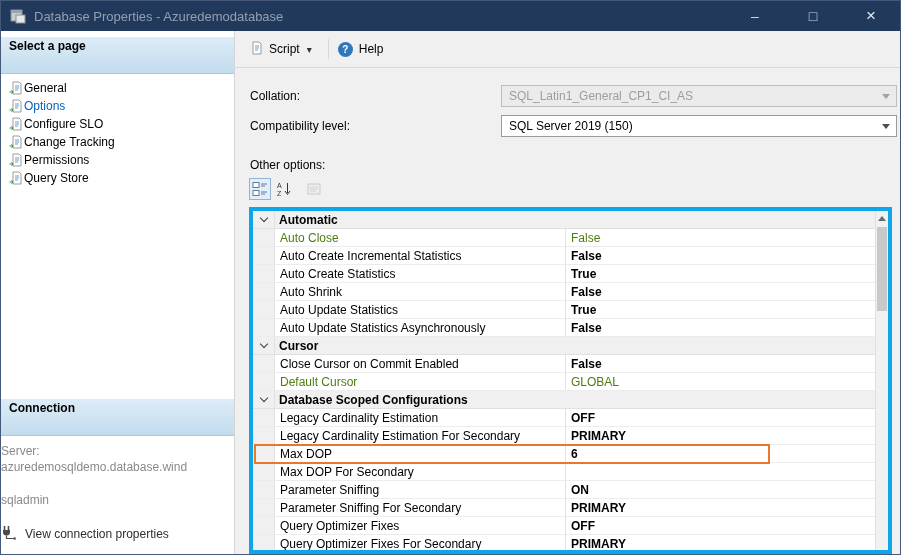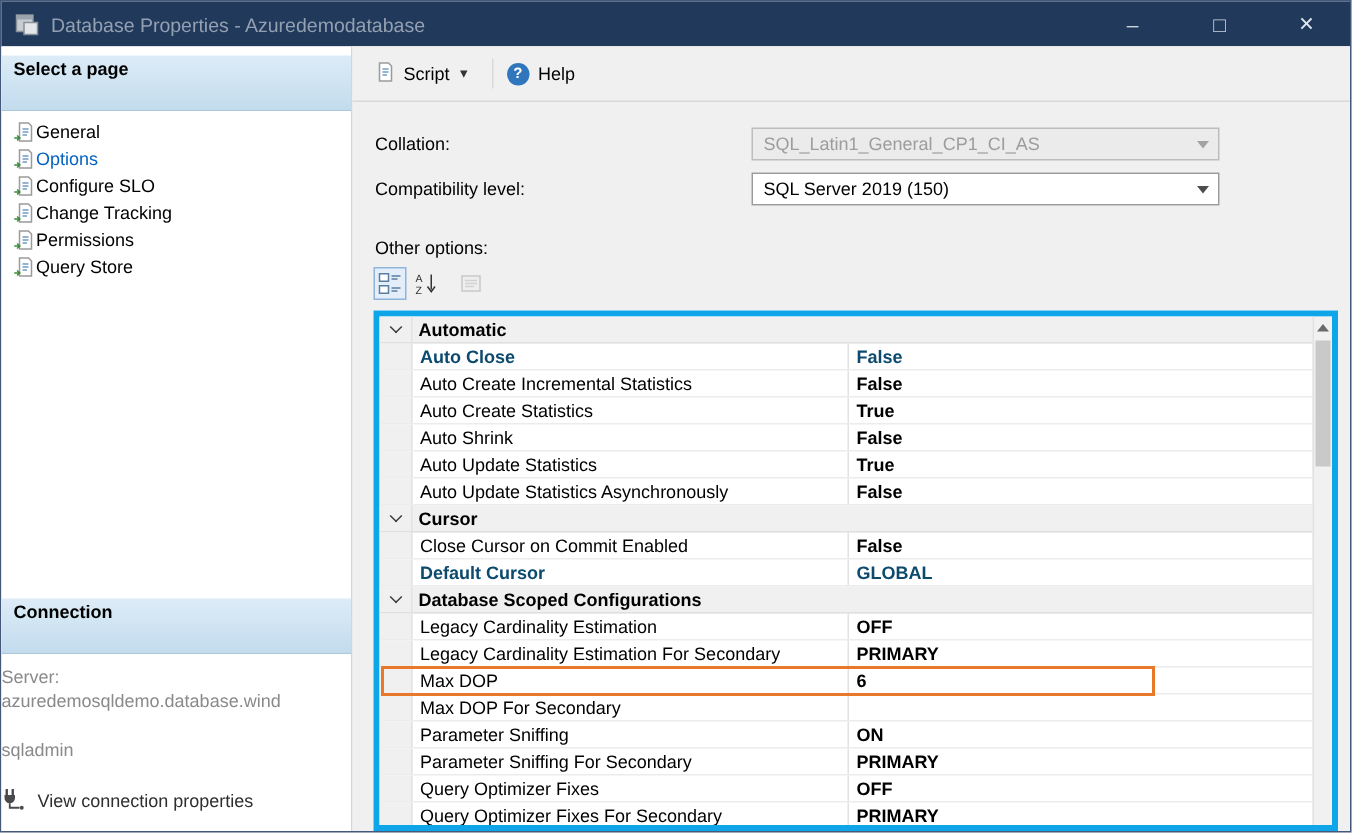--- a/index.html
+++ b/index.html
@@ -46,21 +46,21 @@
   .toolbar-sep { width:1px; height:20px; background:#d9d9d9; margin:0 9px; }
   .help-btn { display:flex; align-items:center; gap:6px; cursor:pointer; }
   .help-icon { width:15px; height:15px; border-radius:50%; background:var(--help-icon-bg,#3076bc); color:#fff;
                font-size:10px; font-weight:bold; display:flex; align-items:center; justify-content:center; }
 
   .form-label { position:absolute; left:15px; height:22px; line-height:22px; white-space:nowrap;text-align:center; }
   .lbl-collation { top:54px; }
   .lbl-compat { top:84px; }
   .lbl-other { top:126px; height:16px; line-height:16px; }
 
-  .combo { position:absolute; left:266px; width:312px; height:22px; border:1px solid #9b9b9b; background:#fff;
+  .combo { position:absolute; left:266px; width:396px; height:22px; border:1px solid #9b9b9b; background:#fff;
            display:flex; align-items:center; padding:0 24px 0 7px; white-space:nowrap; overflow:hidden; }
   .combo-collation { top:54px; background:#ebebeb; border-color:#bdbdbd; color:#9d9d9d; }
   .combo-compat { top:84px; }
   .combo .arrow-zone { position:absolute; right:1px; top:1px; bottom:1px; width:18px;
                        display:flex; align-items:center; justify-content:center; }
   .tri-down { width:0; height:0; border-left:4px solid transparent; border-right:4px solid transparent; border-top:5px solid #4d4d4d; }
   .combo-collation .tri-down { border-top-color:#a2a2a2; }
 
   .mini-toolbar { position:absolute; left:14px; top:146px; height:24px; display:flex; align-items:center; gap:2px; }
   .tool-btn { width:22px; height:22px; display:flex; align-items:center; justify-content:center; cursor:pointer; }
@@ -71,21 +71,21 @@
   
   #grid-wrap { position:absolute; left:14px; top:176px; width:643px; bottom:0; border:4px solid #0ea5e9; background:#fff; overflow:hidden; }
   #property-grid { position:absolute; left:0; top:0; right:13px; bottom:0; overflow:hidden; background:#fff; }
   .grid-row { height:18px; display:flex; position:relative; border-bottom:1px solid #ececec; }
   .cell { height:100%; display:flex; align-items:center; overflow:hidden; white-space:nowrap; }
   .cell.margin { flex:0 0 22px; background:#f0f0f0; border-right:1px solid #e2e2e2; justify-content:center; }
   .cell.pname { flex:0 0 291px; padding-left:5px; border-right:1px solid #e2e2e2; }
   .cell.pvalue { flex:1; padding-left:5px; font-weight:bold; }
   .grid-row.category { background:#f0f0f0; border-bottom:1px solid #e0e0e0; }
   .grid-row.category .catname { font-weight:bold; padding-left:4px; flex:1; }
-  .grid-row.disabled .pname, .grid-row.disabled .pvalue { color:#0c4a6e; font-weight:bold; }
+  .grid-row.disabled .pname, .grid-row.disabled .pvalue { color:#4d7c0f; font-weight:normal; }
   .chev { width:6px; height:6px; border-right:1.6px solid #3c3c3c; border-bottom:1.6px solid #3c3c3c;
           transform:rotate(45deg); margin-top:-3px; }
   .hl-box { position:absolute; left:1px; top:-1px; width:516px; height:20px;
             border:2px solid var(--highlight-border,#e8792a); pointer-events:none; z-index:2; }
 
   .grid-scrollbar { position:absolute; right:0; top:0; width:13px; bottom:0; background:#f1f1f1; border-left:1px solid #e0e0e0; }
   .sb-up { height:15px; display:flex; align-items:center; justify-content:center; cursor:pointer; }
   .tri-up { width:0; height:0; border-left:4px solid transparent; border-right:4px solid transparent; border-bottom:5px solid #6b6b6b; }
   .sb-thumb { position:absolute; left:1px; right:1px; top:16px; height:84px; background:#c9c9c9; cursor:pointer; }
 </style>

